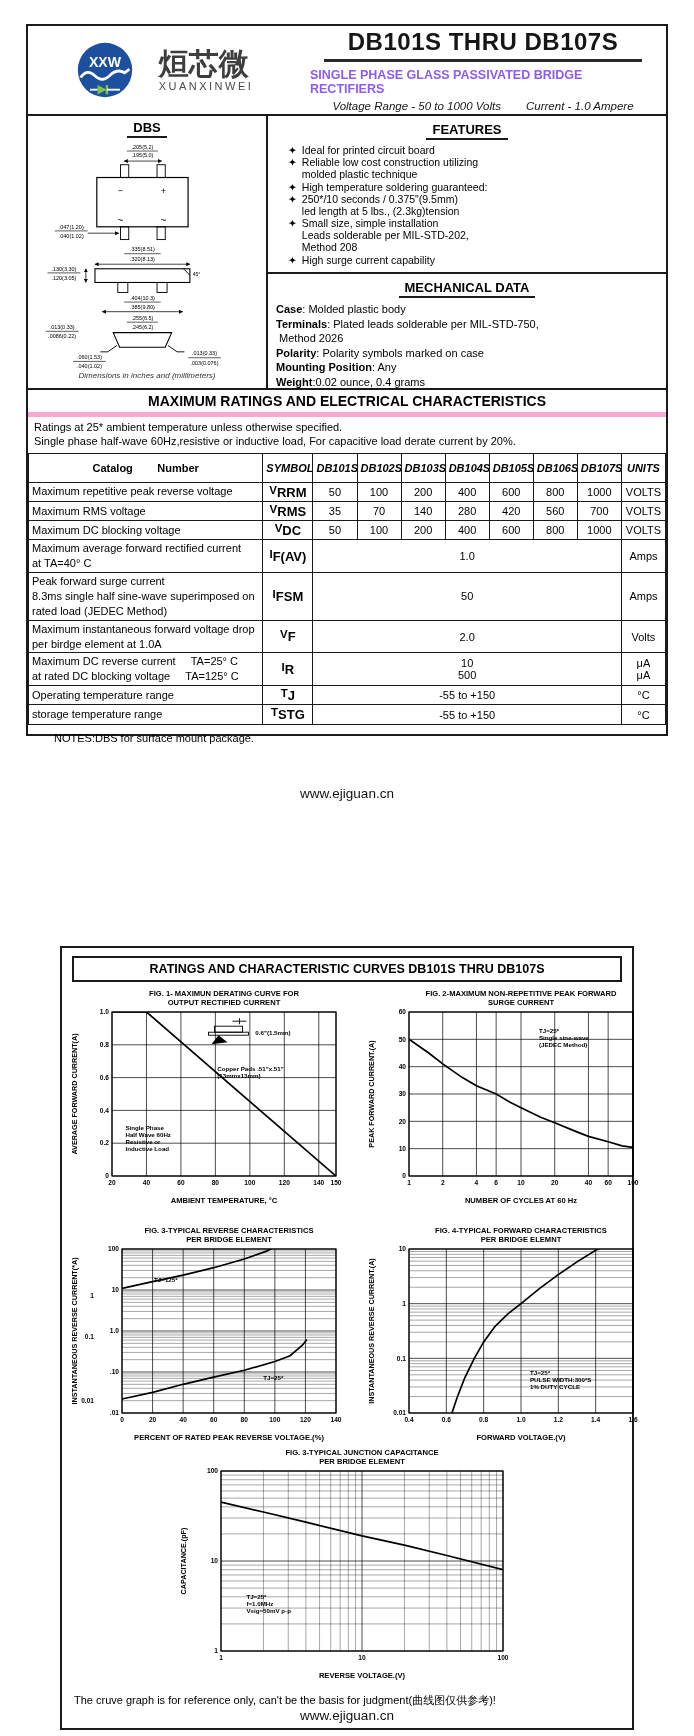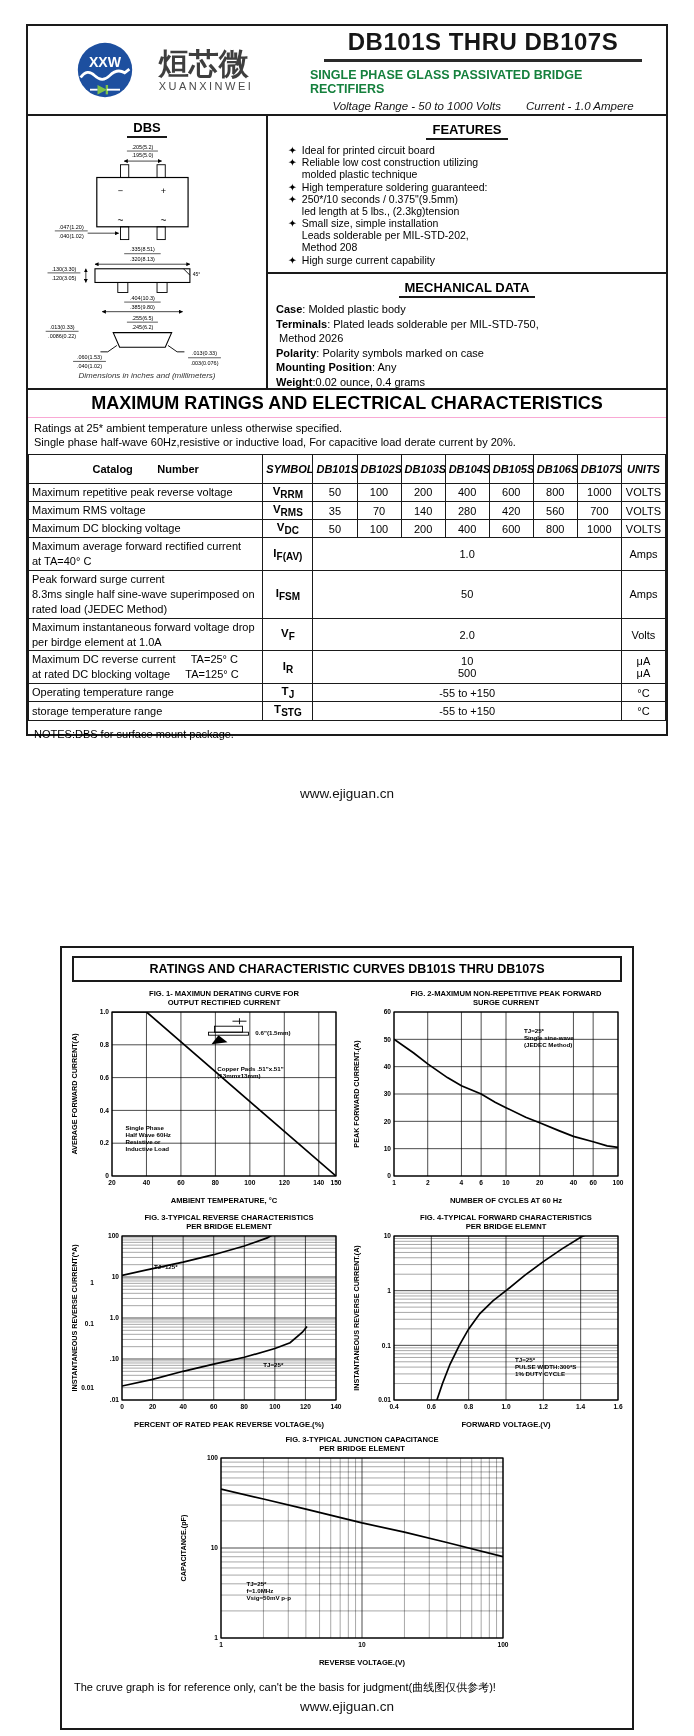--- a/index.html
+++ b/index.html
@@ -7,58 +7,58 @@
   svg text{font-family:"Liberation Sans",sans-serif;}
   
   .page1{margin:24px 26px 0;border:2px solid #1a1a1a;height:712px;box-sizing:border-box;display:flex;flex-direction:column;background:#fff;}
   .hdr{display:flex;border-bottom:2px solid #1a1a1a;height:88px;flex:none;}
   .logo-wrap{width:272px;display:flex;align-items:center;justify-content:center;gap:24px;flex:none;}
   .brand-txt{display:flex;flex-direction:column;}
   .brand-cn{font-size:30px;font-weight:bold;color:#3e3e3e;line-height:1.05;}
   .brand-en{font-size:11px;letter-spacing:2.5px;color:#4a4a4a;margin-top:1px;}
   .title-wrap{flex:1;display:flex;flex-direction:column;align-items:center;justify-content:center;padding:0 10px;}
   .doc-title{font-size:24px;font-weight:bold;letter-spacing:.5px;color:#161616;text-align:center;border-bottom:3px solid #2a2a2a;padding:0 10px 3px;width:92%;box-sizing:border-box;}
-  .doc-sub{font-size:12.5px;font-weight:bold;margin-top:6px;color:#15803d;}
+  .doc-sub{font-size:12.5px;font-weight:bold;margin-top:6px;color:#8b5cf6;}
   .doc-range{font-size:11.5px;font-style:italic;margin-top:4px;display:flex;gap:25px;color:#161616;}
   
   .cols{display:flex;border-bottom:2px solid #1a1a1a;height:272px;flex:none;}
   .col-left{width:240px;border-right:2px solid #1a1a1a;box-sizing:border-box;display:flex;flex-direction:column;align-items:center;padding-top:4px;flex:none;}
   .pkg-name{font-size:13px;font-weight:bold;border-bottom:2px solid #1a1a1a;padding:0 6px 1px;}
   .pkg-caption{font-size:8px;font-style:italic;color:#333;margin-top:0;}
   .col-right{flex:1;display:flex;flex-direction:column;min-width:0;}
   .features{border-bottom:2px solid #1a1a1a;flex:1.4;padding:3px 8px 2px;overflow:hidden;}
   .mech{flex:1;padding:3px 8px;overflow:hidden;}
   .sec-title-row{text-align:center;margin:1px 0 4px;}
   .sec-title{display:inline-block;font-weight:bold;font-size:13px;border-bottom:2px solid #1a1a1a;padding:0 6px 1px;}
   .feat-item{display:flex;font-size:10.5px;line-height:1.16;margin-left:12px;}
   .bullet{margin-right:5px;flex:none;}
   .feat-lines{white-space:pre-line;}
   .mech-item{font-size:11px;line-height:1.32;white-space:pre-wrap;}
   .mech-item b{font-weight:bold;}
   
-  .ratings-title{border-bottom:1px solid #f9a8d4;text-align:center;font-weight:bold;font-size:18px;padding:3px 0;flex:none;}
+  .ratings-title{border-bottom:5px solid #f9a8d4;text-align:center;font-weight:bold;font-size:14px;padding:3px 0;flex:none;}
   .ratings-notes{font-size:11px;line-height:1.3;padding:3px 6px 4px;flex:none;}
   table.ratings{border-collapse:collapse;width:100%;table-layout:fixed;}
   table.ratings td,table.ratings th{border:1px solid #1a1a1a;font-size:11px;padding:1px 3px;vertical-align:middle;overflow:hidden;}
   th.cat{text-align:center;white-space:pre-wrap;font-weight:bold;padding-left:6px;height:26px;}
   th.symhd{font-style:italic;font-size:9px;font-weight:bold;text-align:center;}
   th.dev,th.unitshd{font-weight:bold;text-align:center;font-size:11px;font-style:italic;}
   td.param{text-align:left;white-space:pre-wrap;line-height:1.35;padding-left:5px;}
   td.val,td.spanv{text-align:center;}
   td.sym{text-align:center;}
   .symb{font-weight:bold;font-size:11.5px;}
-  .symb sub{font-size:10px;}
+  .symb sub{font-size:13px;}
   td.units{text-align:center;}
-  .notes-line{font-size:11px;padding:7px 6px;}
+  .notes-line{font-size:11px;padding:7px 6px;margin-left:20px;}
   .footer{text-align:center;font-size:13.5px;color:#111;}
   .footer1{margin-top:50px;}
   
   .page2{margin:145px 60px 0;border:2px solid #1a1a1a;height:784px;box-sizing:border-box;display:flex;flex-direction:column;padding:8px 6px 6px;background:#fff;}
   .p2-title{border:2px solid #1a1a1a;margin:0 4px 4px;text-align:center;font-weight:bold;font-size:12.5px;padding:4px 0;flex:none;}
-  .fig-grid{display:grid;grid-template-columns:1fr 1fr;justify-items:center;row-gap:2px;flex:none;}
+  .fig-grid{display:grid;grid-template-columns:1fr 1fr;justify-items:center;row-gap:2px;flex:none;gap:15px;}
   .fig-center{display:flex;justify-content:center;flex:none;}
   .disclaimer{font-size:11px;padding:10px 6px 0;}
   .footer2{margin-top:auto;padding-bottom:8px;}
   .pkgsvg{margin-top:3px;}
 </style>
 </head>
 <body>
 
 <div class="page1">
 

